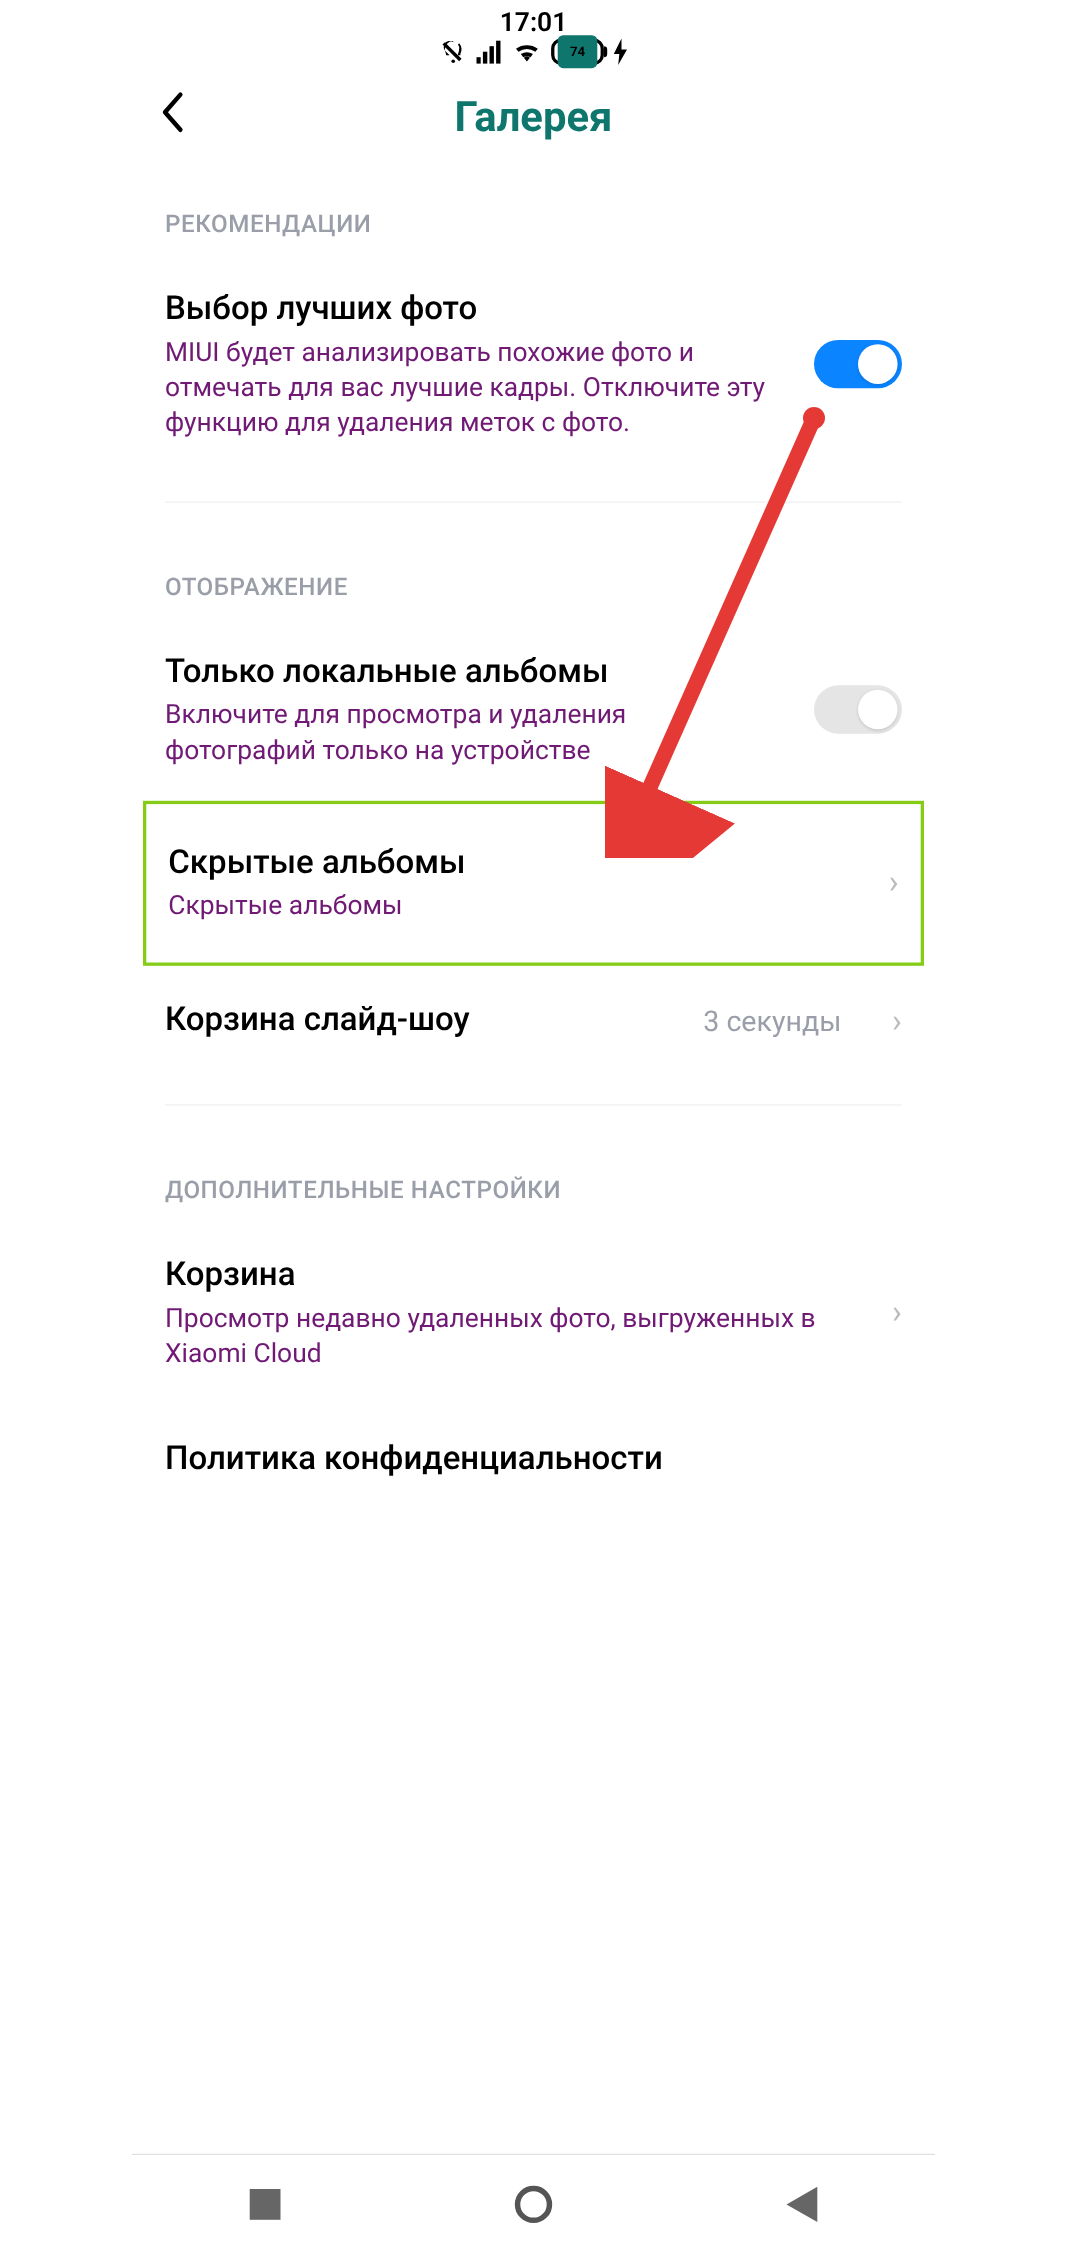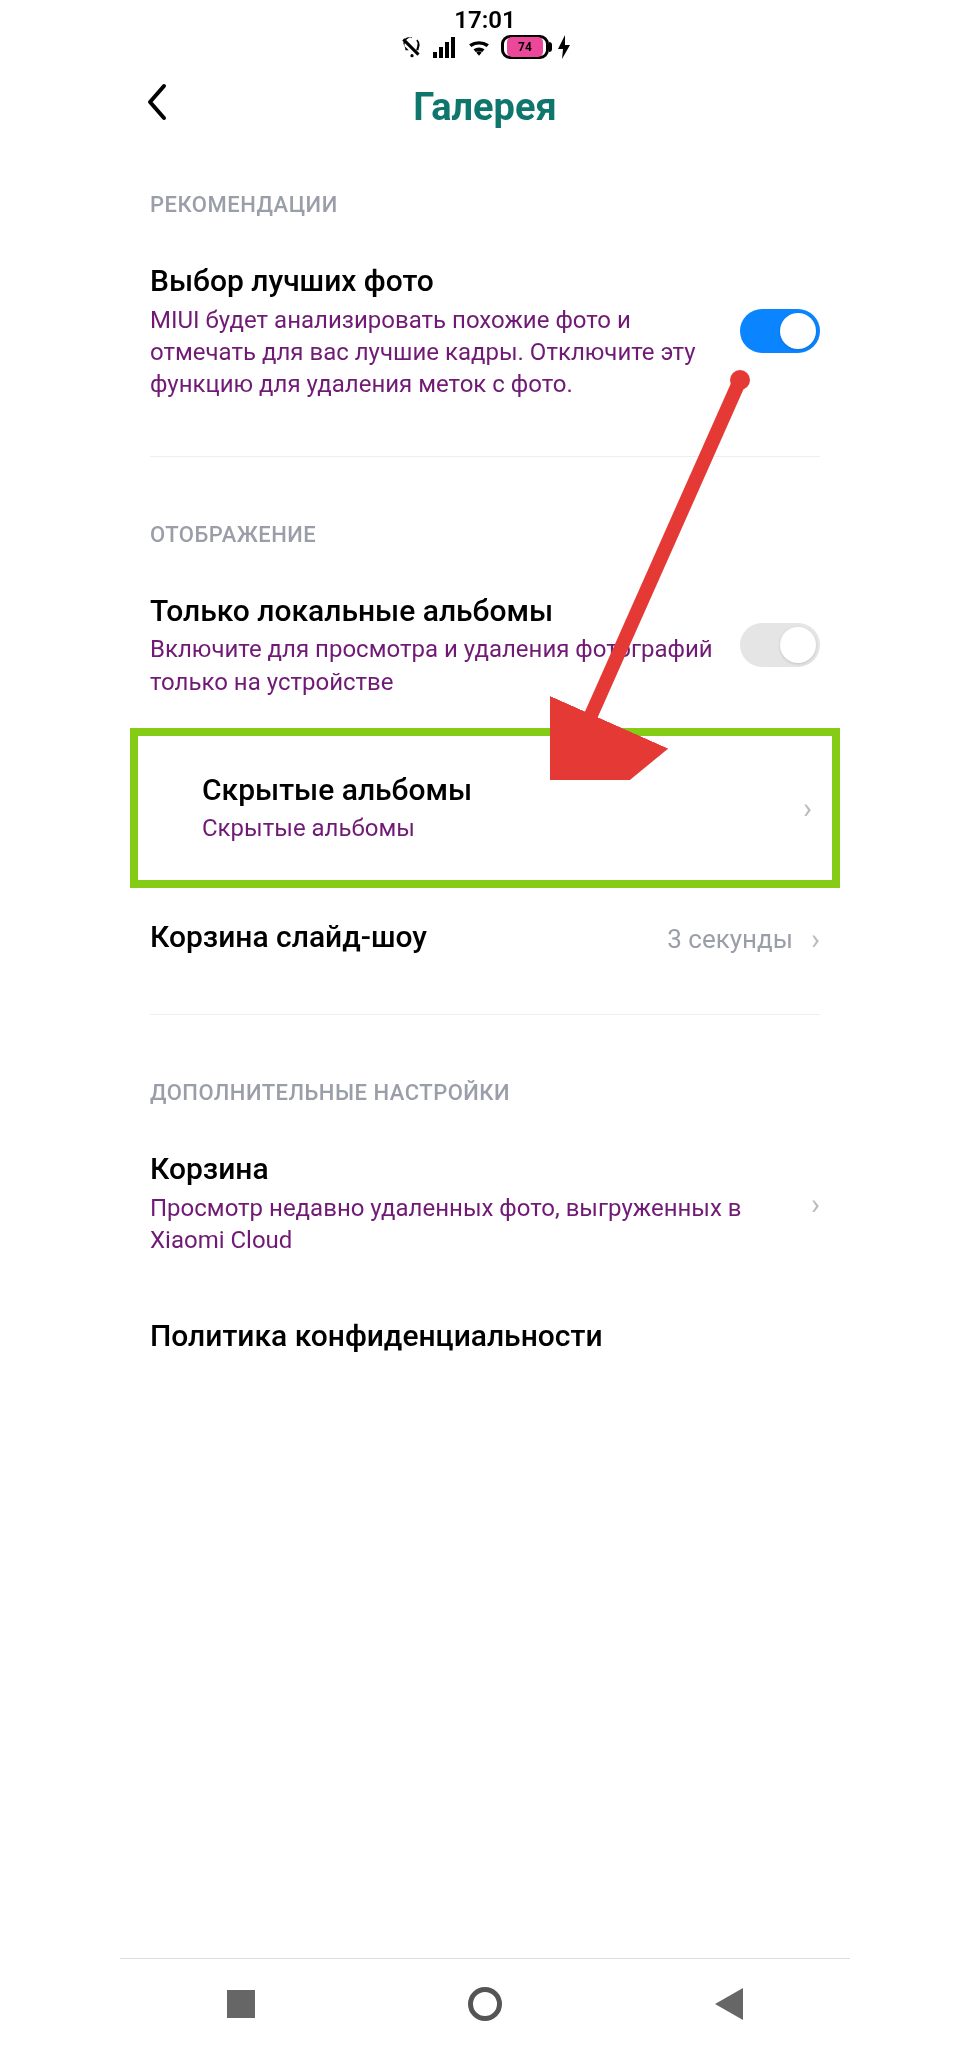--- a/index.html
+++ b/index.html
@@ -38,24 +38,24 @@
     .battery {
       display: inline-flex;
       align-items: center;
       border: 3px solid #000;
       border-radius: 9px;
       padding: 0px 3px;
       height: 24px;
       position: relative;
     }
     .battery-fill {
-      background: #ec4899;
+      background: #0f766e;
       border-radius: 5px;
       width: 36px;
-      height: 20px;
+      height: 30px;
       display: flex;
       align-items: center;
       justify-content: center;
       font-size: 12px;
       font-weight: 700;
       color: #000;
     }
     .battery-tip {
       position: absolute;
       right: -6px;
@@ -91,21 +91,21 @@
       font-weight: 500;
       color: #9a9ea8;
       padding: 40px 30px 15px 30px;
       letter-spacing: 0.5px;
     }
     .row {
       display: flex;
       align-items: center;
       justify-content: center;
       padding: 30px 30px;
-      gap: 8px;
+      gap: 36px;
     }
     .row-text { flex: 1; }
     .row-title {
       font-size: 30px;
       font-weight: 500;
       color: #000;
       line-height: 1.25;
       margin-bottom: 4px;
     }
     .row-sub {
@@ -142,23 +142,22 @@
       font-size: 30px;
       color: #bbb;
       flex-shrink: 0;
     }
     .divider {
       height: 1px;
       background: #eee;
       margin: 25px 30px;
     }
     .highlight-box {
-      border: 8px solid #84cc16;
+      border: 3px solid #84cc16;
       margin: 0 10px;
-      padding-left: 44px;
     }
     .highlight-box .row { padding: 35px 20px; }
     .nav-bar {
       position: absolute;
       bottom: 0;
       left: 0;
       right: 0;
       height: 90px;
       display: flex;
       align-items: center;

